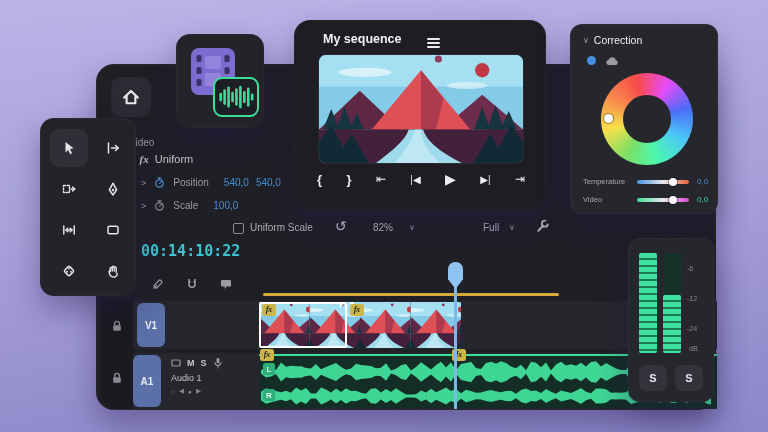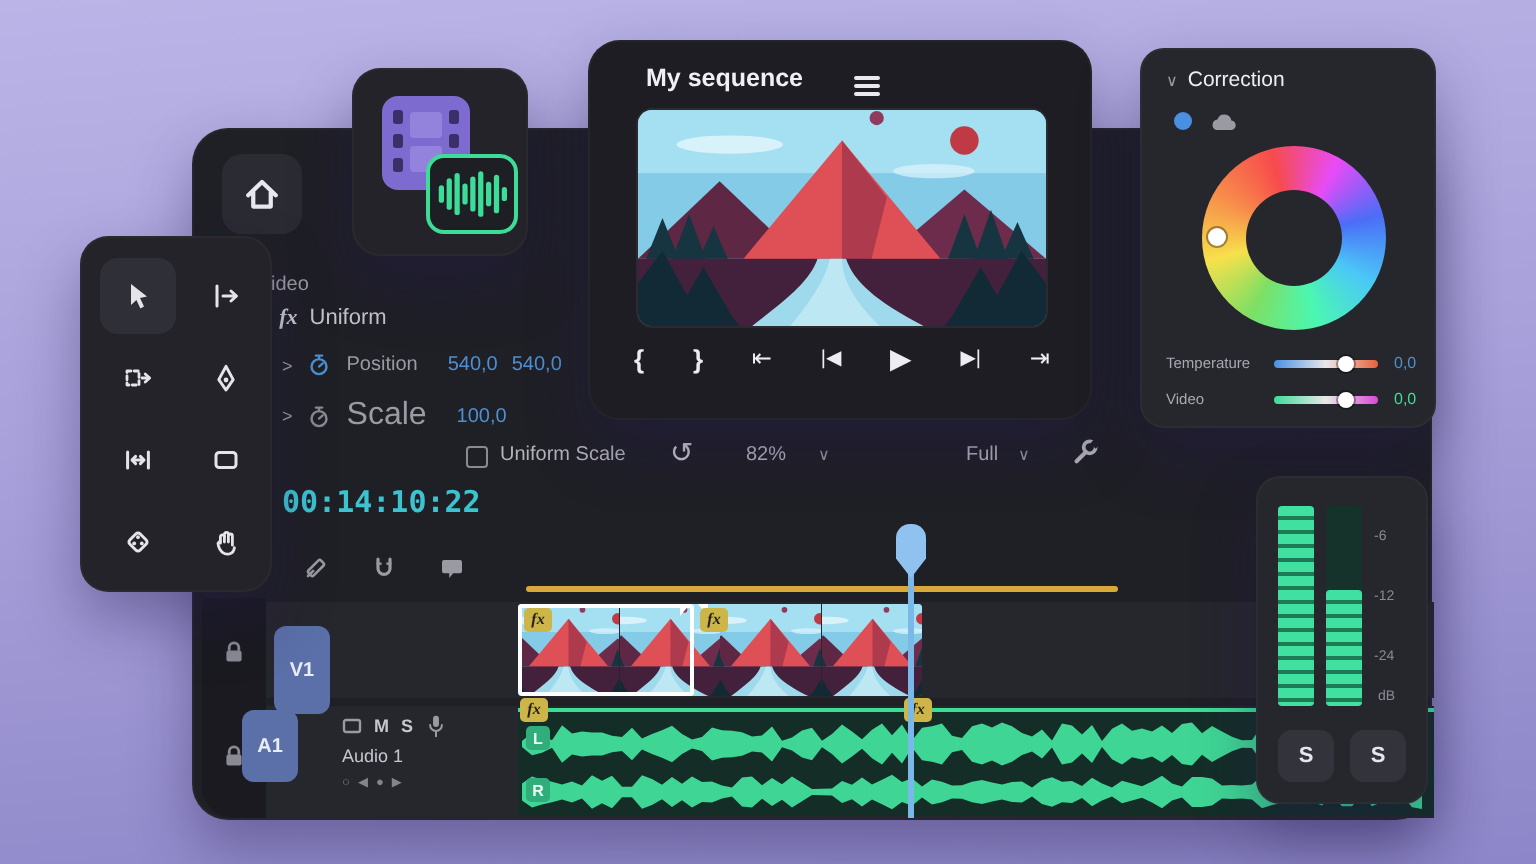--- a/index.html
+++ b/index.html
@@ -98,21 +98,21 @@
       <span style="color:#4d8fd1;font-size:10px;margin-left:8px">540,0</span>
       <span style="color:#4d8fd1;font-size:10px">540,0</span>
     </div>
 
     <div class="row" style="left:44px;top:134px;gap:7px">
       <span class="lbl" style="font-size:9px">&gt;</span>
       <svg width="13" height="13" viewBox="0 0 16 16">
         <circle cx="8" cy="9" r="4.6" stroke="#8a8a94" stroke-width="1.5" fill="none"></circle>
         <path d="M8 4.4 V2.6 M6 2.2 H10 M8 9 L10.3 7" stroke="#8a8a94" stroke-width="1.4" fill="none" stroke-linecap="round"></path>
       </svg>
-      <span class="lbl" style="font-size:16px">Scale</span>
+      <span class="lbl" style="font-size:10px">Scale</span>
       <span style="color:#4d8fd1;font-size:10px;margin-left:8px">100,0</span>
     </div>
 
     <div class="abs" style="left:136px;top:158px;width:11px;height:11px;border:1.5px solid #8a8a94;border-radius:2px"></div>
     <span class="abs" style="left:153px;top:157px;font-size:10px;color:#b2b2ba">Uniform Scale</span>
     <span class="abs" style="left:238px;top:153px;font-size:14px;color:#c8c8d0">↺</span>
     <span class="abs" style="left:276px;top:157px;font-size:10px;color:#b2b2ba">82%</span>
     <span class="abs lbl" style="left:312px;top:158px;font-size:8px">∨</span>
     <span class="abs" style="left:386px;top:157px;font-size:10px;color:#b2b2ba">Full</span>
     <span class="abs lbl" style="left:412px;top:158px;font-size:8px">∨</span>
@@ -148,22 +148,22 @@
       </svg>
       <svg class="abs" style="left:9px;top:72px" width="14" height="14" viewBox="0 0 14 14">
         <path d="M4.6 6.4 V4.8 a2.4 2.4 0 0 1 4.8 0 V6.4" stroke="#8a8a94" stroke-width="1.4" fill="none"></path>
         <rect x="3.2" y="6.2" width="7.6" height="5.6" rx="1.2" fill="#8a8a94"></rect>
       </svg>
     </div>
 
     <div class="abs" style="left:36px;top:236px;width:584px;height:48px;background:#26262d"></div>
     <div class="abs" style="left:36px;top:288px;width:584px;height:56px;background:#26262d"></div>
 
-    <div class="pill" style="left:40px;top:248px;width:28px;height:44px">V1</div>
-    <div class="pill" style="left:24px;top:290px;width:28px;height:36px">A1</div>
+    <div class="pill" style="left:40px;top:238px;width:28px;height:44px">V1</div>
+    <div class="pill" style="left:36px;top:290px;width:28px;height:52px">A1</div>
 
 
     <div class="abs" style="left:74px;top:292px;width:84px;height:50px">
       <div class="row" style="left:0;top:0;gap:6px">
         <svg width="10" height="10" viewBox="0 0 10 10">
             <rect x="1" y="2" width="8" height="6" rx="1" stroke="#9a9aa3" stroke-width="1.2" fill="none"></rect>
           </svg>
         <span style="font-size:9px;color:#c6c6ce;font-weight:bold">M</span>
         <span style="font-size:9px;color:#c6c6ce;font-weight:bold">S</span>
         <svg width="10" height="12" viewBox="0 0 10 13">

